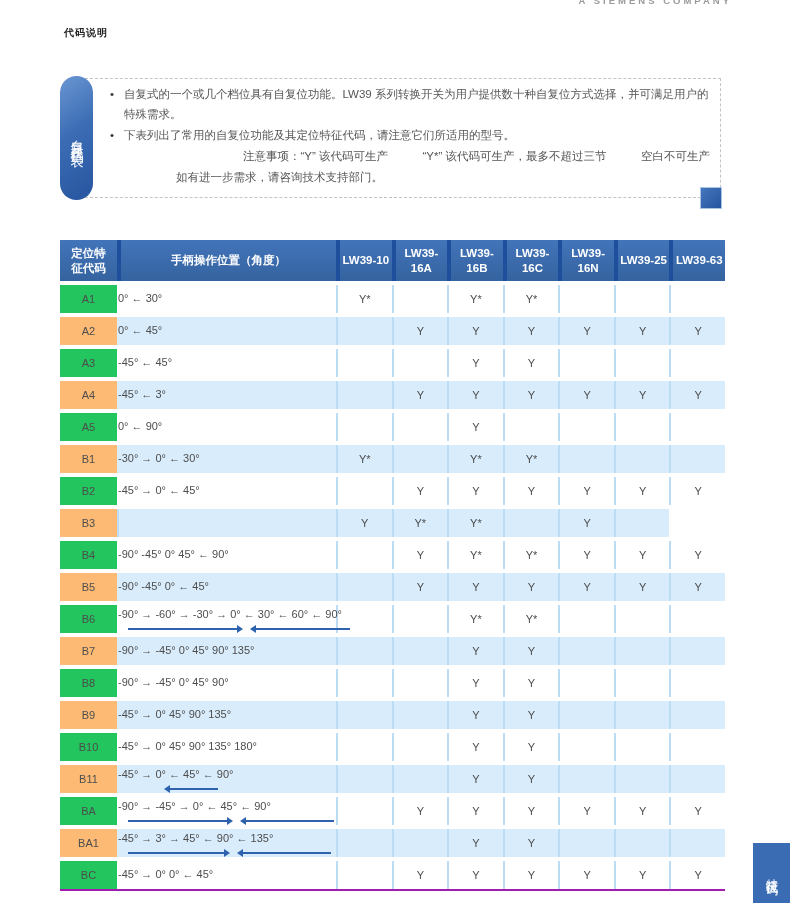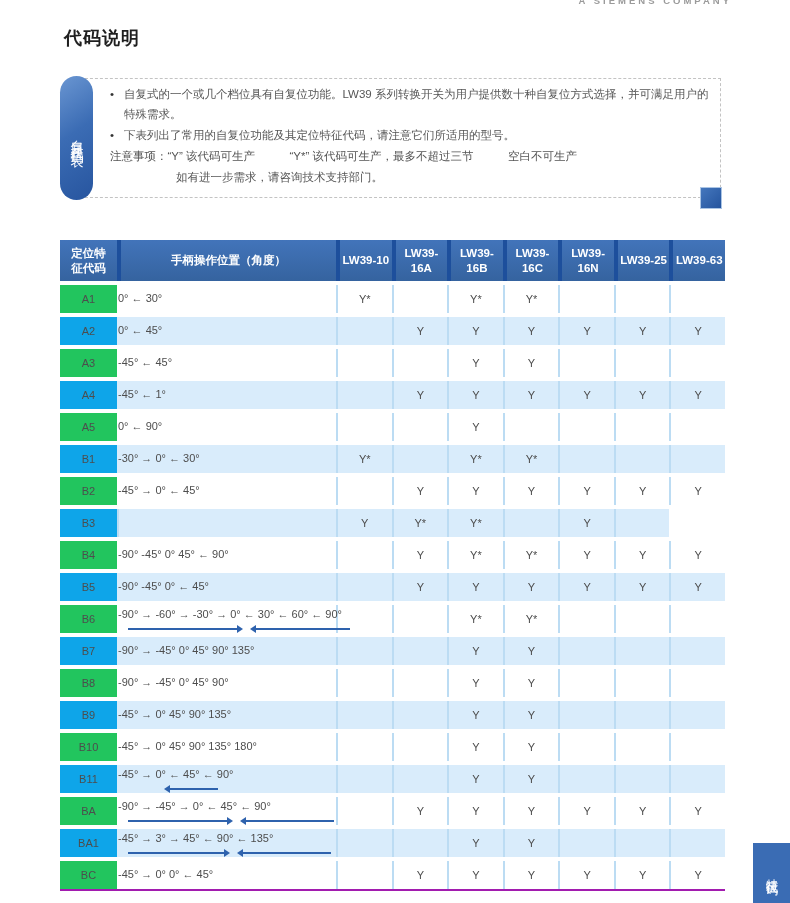--- a/index.html
+++ b/index.html
@@ -3,55 +3,55 @@
 <meta charset="utf-8">
 <style>
   html,body{margin:0;padding:0;}
   body{
     width:790px;height:903px;position:relative;overflow:hidden;background:#fff;
     font-family:"Liberation Sans","DejaVu Sans",sans-serif;color:#555;
   }
   
   .brand{position:absolute;top:-5px;right:58px;font-size:9.5px;letter-spacing:3px;color:#9a9a9a;font-weight:bold;}
   
-  .page-title{position:absolute;left:64px;top:26px;font-size:18px;font-weight:bold;color:#1f1f1f;letter-spacing:1px;}
+  .page-title{position:absolute;left:64px;top:26px;font-size:10px;font-weight:bold;color:#1f1f1f;letter-spacing:1px;}
   
   .info-box{position:absolute;left:70px;top:78px;width:651px;height:120px;border:1px dashed #c3c3c3;box-sizing:border-box;}
   .pill{
     position:absolute;left:60px;top:76px;width:33px;height:124px;border-radius:17px;
     background:linear-gradient(145deg,#6a96d2 0%,#3b6cb4 45%,#27559f 100%);
     display:flex;align-items:center;justify-content:center;z-index:2;
     color:#fff;font-size:13px;letter-spacing:3px;
     writing-mode:vertical-rl;text-orientation:upright;
   }
   .info-content{position:absolute;left:110px;top:84px;width:600px;font-size:11.5px;line-height:1.78;color:#555;}
   .bullet-row{display:flex;}
   .bullet-dot{width:14px;flex:0 0 14px;color:#333;}
-  .note1{margin-top:1px;}
+  .note1{margin-top:1px;text-align:right;}
   .note2{padding-left:66px;}
   .corner-square{
     position:absolute;left:700px;top:187px;width:22px;height:22px;
     background:linear-gradient(135deg,#4577bd,#24549e);border:1px solid #aac4e4;box-sizing:border-box;z-index:2;
   }
   
   .tbl{position:absolute;left:60px;top:240px;width:665px;}
   .trow{display:grid;grid-template-columns:57px 219px repeat(7,1fr);margin-bottom:4px;}
   .trow:last-child{margin-bottom:11px;border-bottom:2px solid #a21caf;}
   .hcell{
     background:linear-gradient(180deg,#4274ba 0%,#35639f 100%);
     color:#fff;font-weight:bold;font-size:11.5px;height:41px;
     display:flex;align-items:center;justify-content:center;text-align:center;
     white-space:pre-line;line-height:1.25;
   }
   .hcell.sep{border-left:4px solid #1d4f9c;}
   .bcell{height:28px;display:flex;align-items:center;font-size:11px;color:#4d4d4d;box-sizing:border-box;}
   .code{justify-content:center;background:#22c55e;}
   .pos{padding-left:1px;position:relative;background:#fff;}
   .val{justify-content:center;background:#fff;border-left:2px solid #bcdcf3;}
-  .trow.alt .code{background:#0ea5e9;}
+  .trow.alt .code{background:#fdba74;}
   .trow.alt .pos,.trow.alt .val{background:#d9ecfb;}
   .pos .ptext{position:relative;top:-1px;white-space:nowrap;}
   .pos.has-arrows .ptext{top:-5px;}
   .arrow-wrap{position:absolute;bottom:3px;display:flex;gap:11px;}
   .arr{height:2px;background:#2e62ad;position:relative;margin-top:4px;}
   .arr.r::after{
     content:"";position:absolute;right:-2px;top:-3px;width:0;height:0;
     border-left:6px solid #2e62ad;border-top:4px solid transparent;border-bottom:4px solid transparent;
   }
   .arr.l::before{
@@ -139,21 +139,21 @@
       <div class="bcell val"></div>
       <div class="bcell val">Y</div>
       <div class="bcell val">Y</div>
       <div class="bcell val"></div>
       <div class="bcell val"></div>
       <div class="bcell val"></div>
     </div>
     <div class="trow alt">
       <div class="bcell code">A4</div>
       <div class="bcell pos">
-        <span class="ptext">-45° ← 1°</span>
+        <span class="ptext">-45° ← 3°</span>
       </div>
       <div class="bcell val"></div>
       <div class="bcell val">Y</div>
       <div class="bcell val">Y</div>
       <div class="bcell val">Y</div>
       <div class="bcell val">Y</div>
       <div class="bcell val">Y</div>
       <div class="bcell val">Y</div>
     </div>
     <div class="trow">

